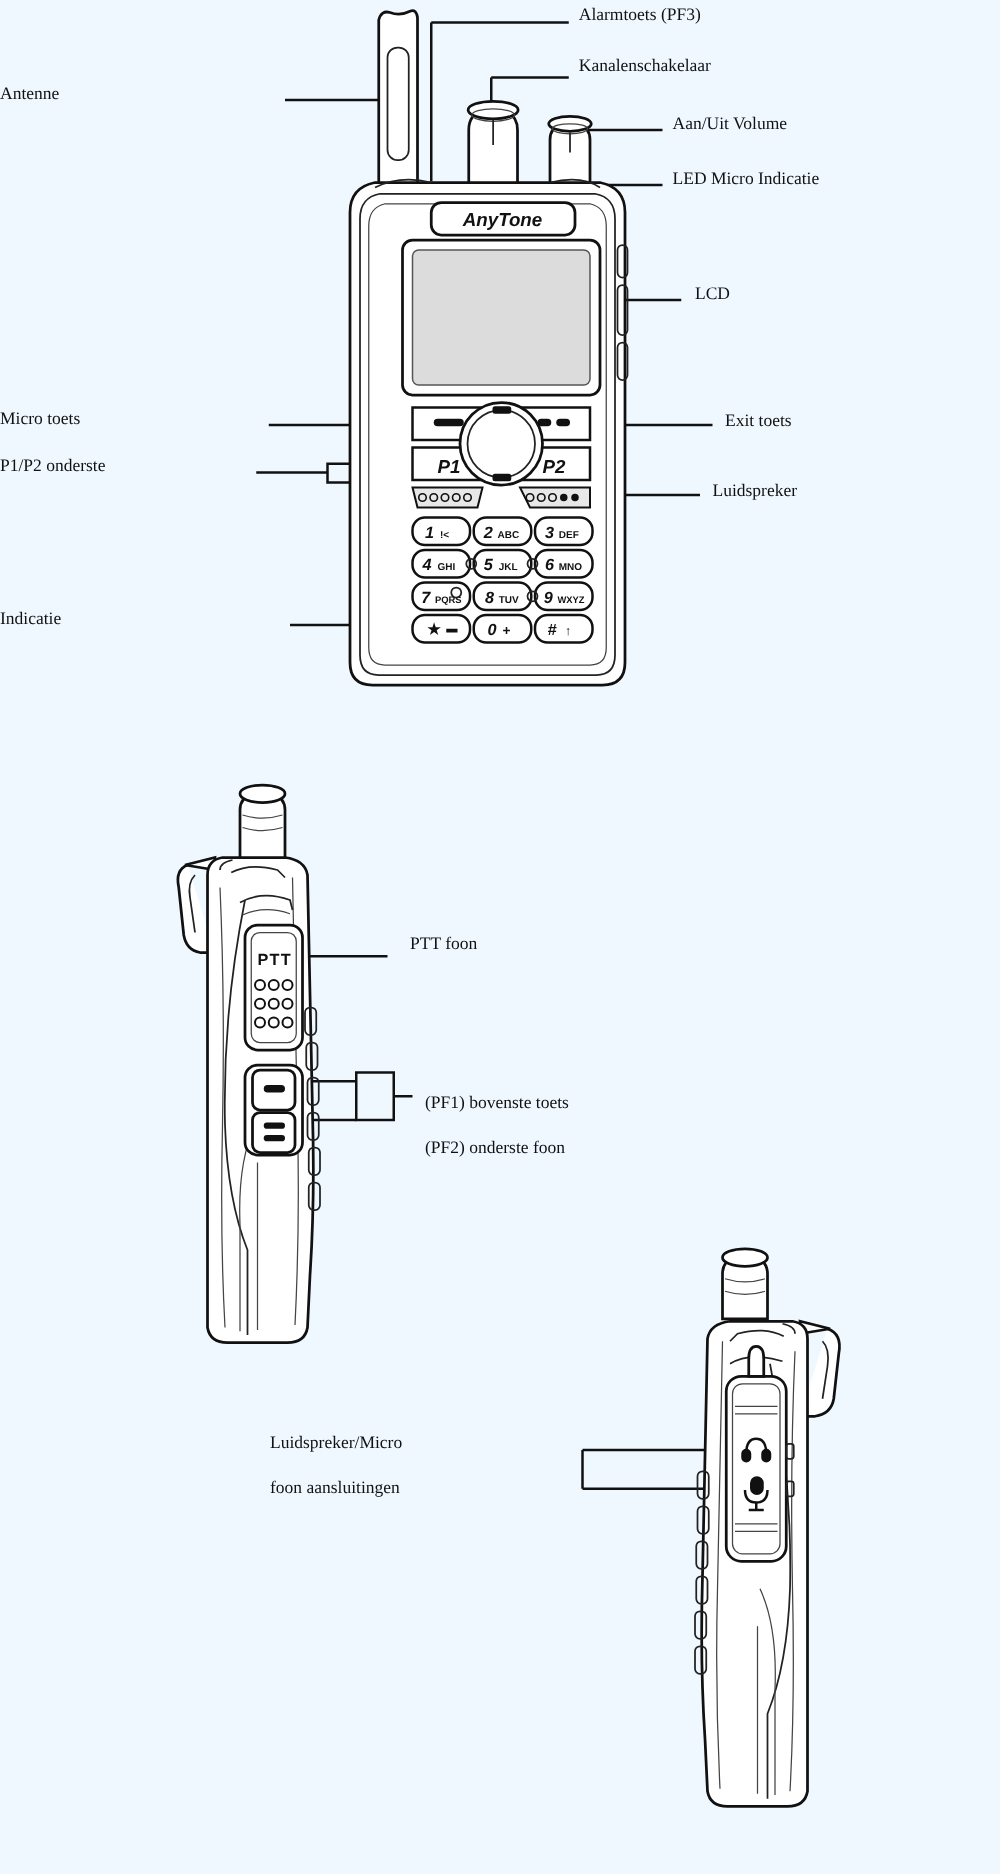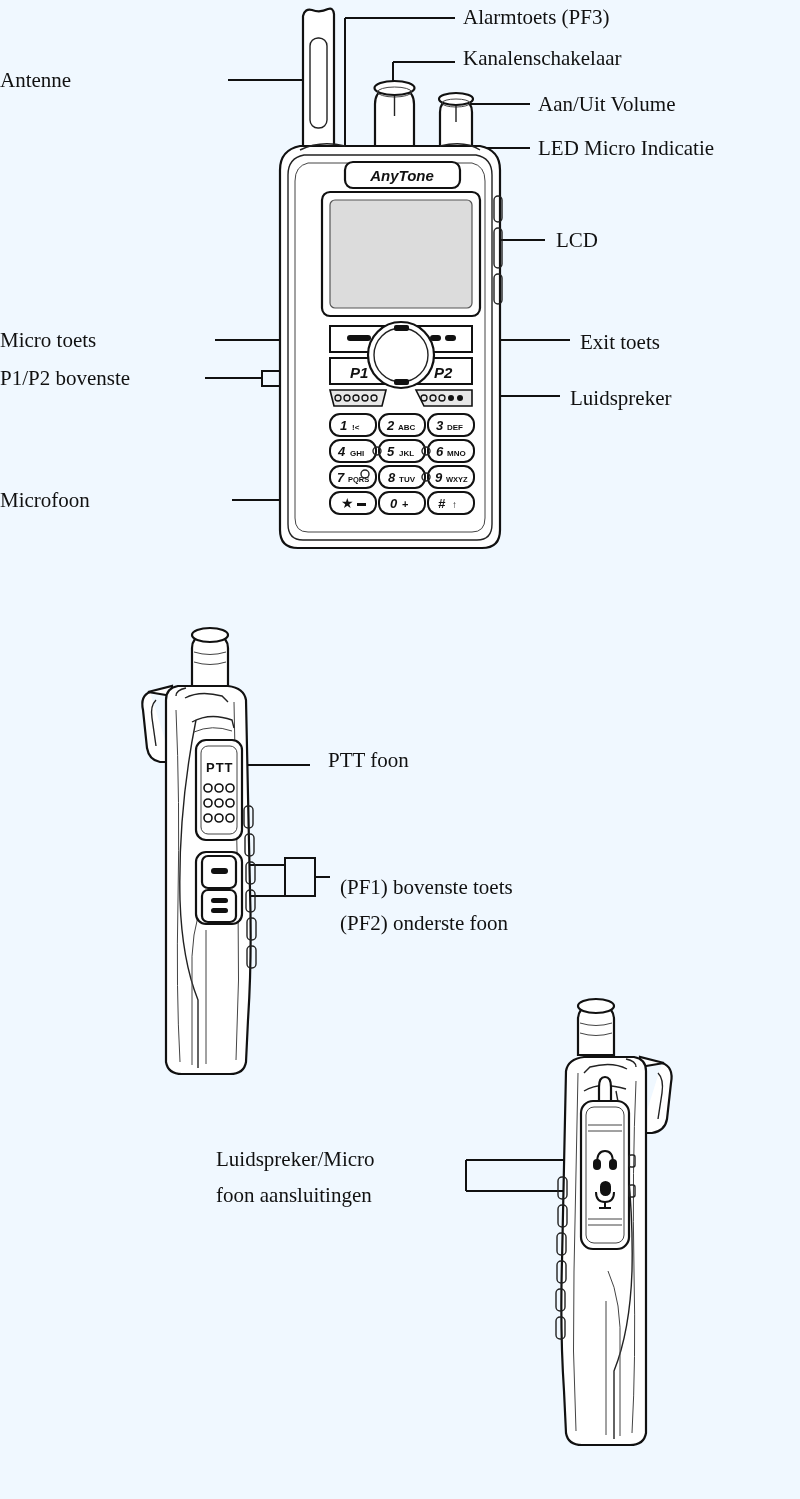--- a/index.html
+++ b/index.html
@@ -17,21 +17,21 @@
   }
   #stage {
     position: absolute;
     inset: 0;
     width: 800px;
     height: 1499px;
   }
   .callout {
     position: absolute;
     font-family: "Liberation Serif", "DejaVu Serif", serif;
-    font-size: 21px;
+    font-size: 14px;
     line-height: 1.18;
     color: #111;
     white-space: pre;
   }
   .callout.r { }
   .callout.l { text-align: left; }
   svg { display: block; }
   .ln { stroke: #111; stroke-width: 2; fill: none; }
   .bd { stroke: #111; stroke-width: 2.2; fill: #ffffff; }
   .bd2 { stroke: #222; stroke-width: 1.4; fill: none; }
@@ -212,24 +212,24 @@
     </g>
   </svg>
 
   <div class="callout r" style="left:0;top:68px;width:222px">Antenne</div>
   <div class="callout l" style="left:463px;top:5px">Alarmtoets (PF3)</div>
   <div class="callout l" style="left:463px;top:46px">Kanalenschakelaar</div>
   <div class="callout l" style="left:538px;top:92px">Aan/Uit Volume</div>
   <div class="callout l" style="left:538px;top:136px">LED Micro Indicatie</div>
   <div class="callout l" style="left:556px;top:228px">LCD</div>
   <div class="callout r" style="left:0;top:328px;width:208px">Micro toets</div>
-  <div class="callout r" style="left:0;top:366px;width:198px">P1/P2 bovenste</div>
+  <div class="callout r" style="left:0;top:366px;width:198px">P1/P2 onderste</div>
   <div class="callout l" style="left:580px;top:330px">Exit toets</div>
   <div class="callout l" style="left:570px;top:386px">Luidspreker</div>
-  <div class="callout r" style="left:0;top:488px;width:225px">Microfoon</div>
+  <div class="callout r" style="left:0;top:488px;width:225px">Indicatie</div>
 
   <svg width="800" height="480" viewBox="0 0 800 480" style="position:absolute;left:0;top:600">
 
     <g>
       <line class="ln" x1="240" y1="165" x2="310" y2="165"></line>
       <line class="ln" x1="240" y1="265" x2="285" y2="265"></line>
       <rect class="ln" x="285" y="258" width="30" height="38" fill="#f0f8ff"></rect>
       <line class="ln" x1="240" y1="296" x2="285" y2="296"></line>
       <line class="ln" x1="315" y1="277" x2="330" y2="277"></line>
     </g>

